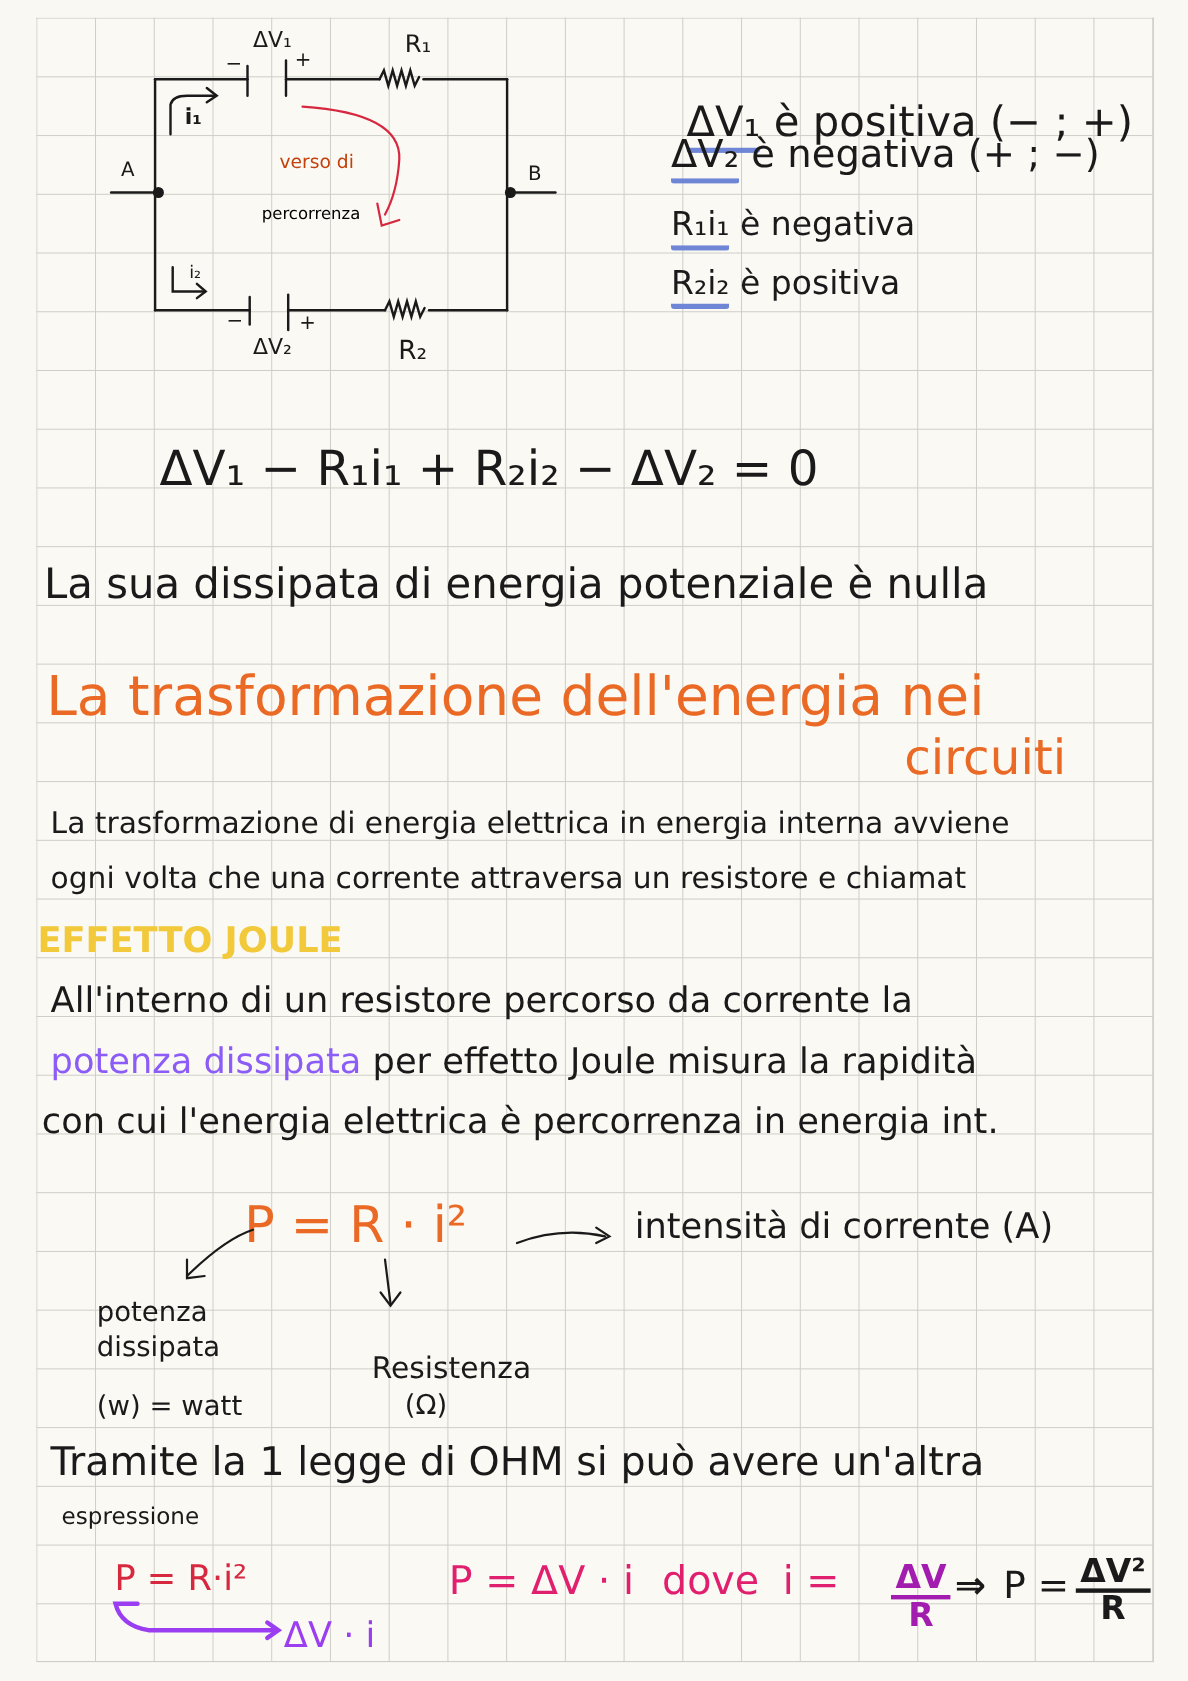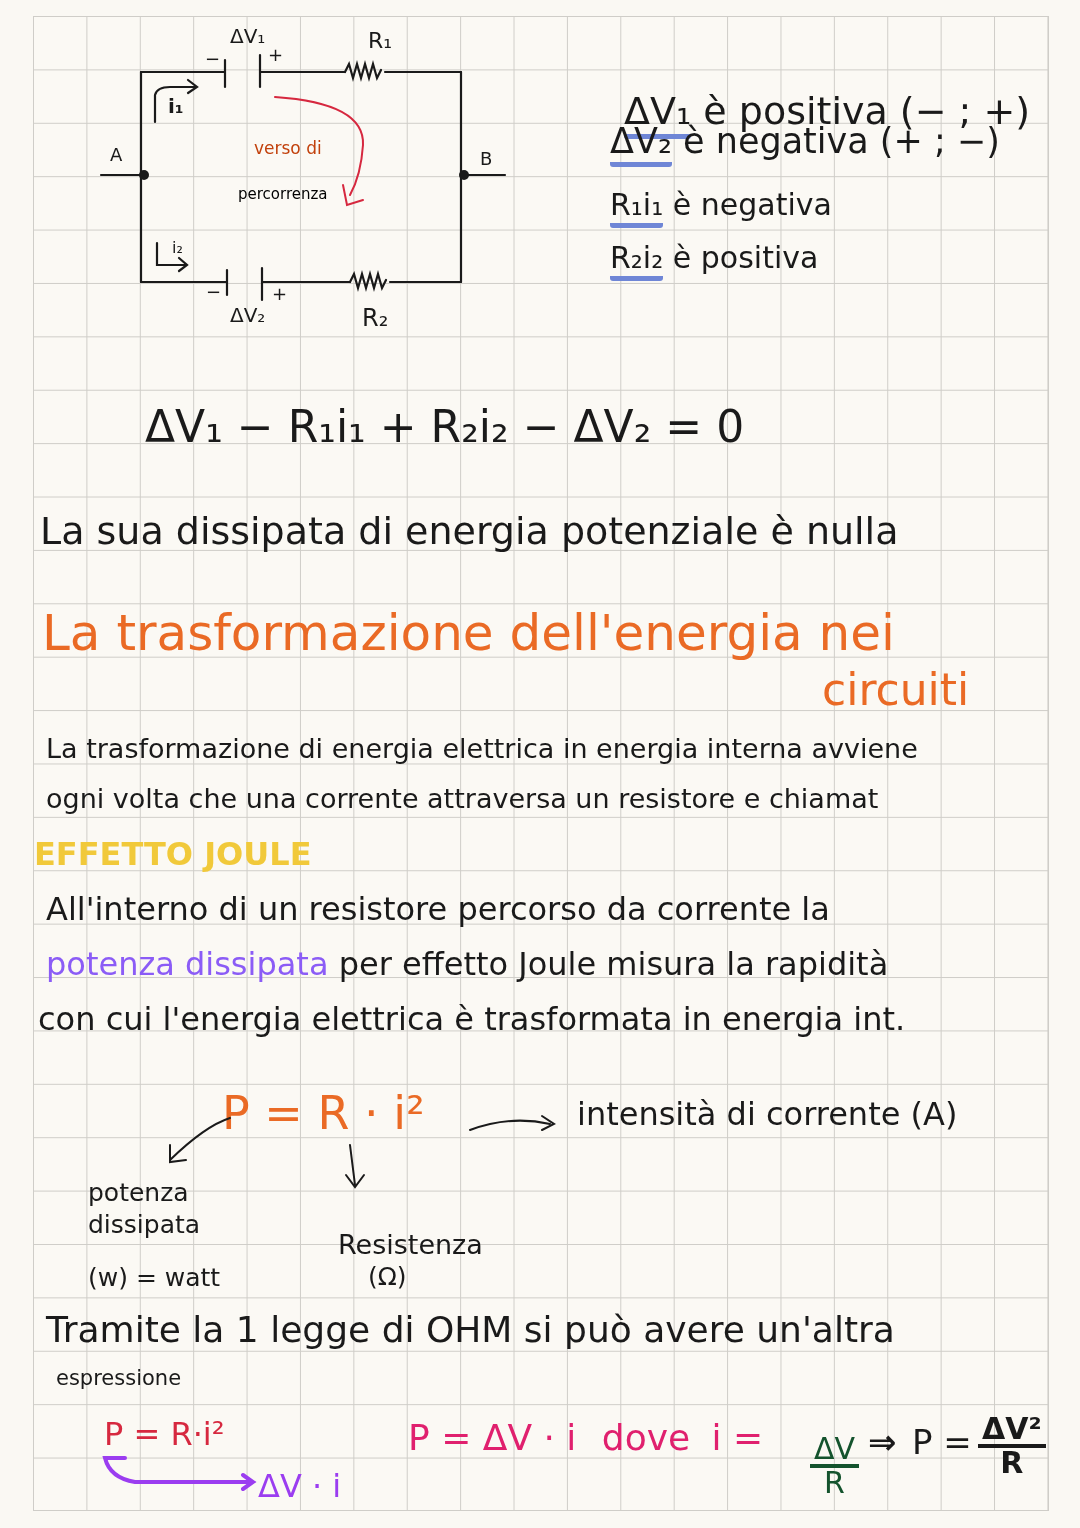--- a/index.html
+++ b/index.html
@@ -115,21 +115,21 @@
 
 <div class="hw ink" style="left:46px; top:735px; font-size:27px;">La trasformazione di energia elettrica in energia interna avviene</div>
 <div class="hw ink" style="left:46px; top:785px; font-size:27px;">ogni volta che una corrente attraversa un resistore e chiamat</div>
 <div class="hw" style="left:34px; top:838px; font-size:32px; color:#f1c93a; font-weight:bold;">EFFETTO JOULE</div>
 
 <div class="hw ink" style="left:46px; top:893px; font-size:32px;">All'interno di un resistore percorso da corrente la</div>
 <div class="hw ink" style="left:46px; top:948px; font-size:32px;">
   <span style="color:#8b5cf6;">potenza dissipata</span>
   <span>per effetto Joule misura la rapidità</span>
 </div>
-<div class="hw ink" style="left:38px; top:1003px; font-size:32px;">con cui l'energia elettrica è trasformata in energia int.</div>
+<div class="hw ink" style="left:38px; top:1003px; font-size:32px;">con cui l'energia elettrica è percorrenza in energia int.</div>
 
 <div class="hw" style="left:222px; top:1090px; font-size:46px; color:#ea6a25;">P = R · i²</div>
 <svg style="position:absolute; left:150px; top:1090px;" width="560" height="110">
   <g stroke="#1a1a1a" stroke-width="2" fill="none" stroke-linecap="round">
     <path d="M80 28 Q55 36 20 70"></path>
     <path d="M20 55 L20 72 L36 70"></path>
     <path d="M200 55 L205 95"></path>
     <path d="M196 85 L205 97 L214 85"></path>
     <path d="M320 40 Q360 25 400 34"></path>
     <path d="M392 26 L404 34 L392 40"></path>
@@ -151,21 +151,21 @@
     <path d="M30 8 L10 8 Q15 28 40 32 L155 32"></path>
     <path d="M148 25 L158 32 L148 39"></path>
   </g>
 </svg>
 <div class="hw" style="left:258px; top:1470px; font-size:32px; color:#9b3df0;">ΔV · i</div>
 <div class="hw" style="left:408px; top:1420px; font-size:36px; color:#e0206e;">
   <span>P = ΔV · i</span>
   <span style="margin-left:14px;">dove</span>
   <span style="margin-left:10px;">i =</span>
 </div>
-<div class="hw" style="left:810px; top:1420px; font-size:30px; color:#14532d; font-weight:normal;margin-top:14px;">
+<div class="hw" style="left:810px; top:1420px; font-size:30px; color:#a21caf; font-weight:bold;">
   <span class="frac">
     <span class="num">ΔV</span>
     <span class="den">R</span>
   </span>
 </div>
 <div class="hw ink" style="left:868px; top:1425px; font-size:34px; font-weight:bold;">⇒</div>
 <div class="hw ink" style="left:912px; top:1425px; font-size:34px;">P =</div>
 <div class="hw ink" style="left:978px; top:1414px; font-size:30px; font-weight:bold;">
   <span class="frac">
     <span class="num">ΔV²</span>

